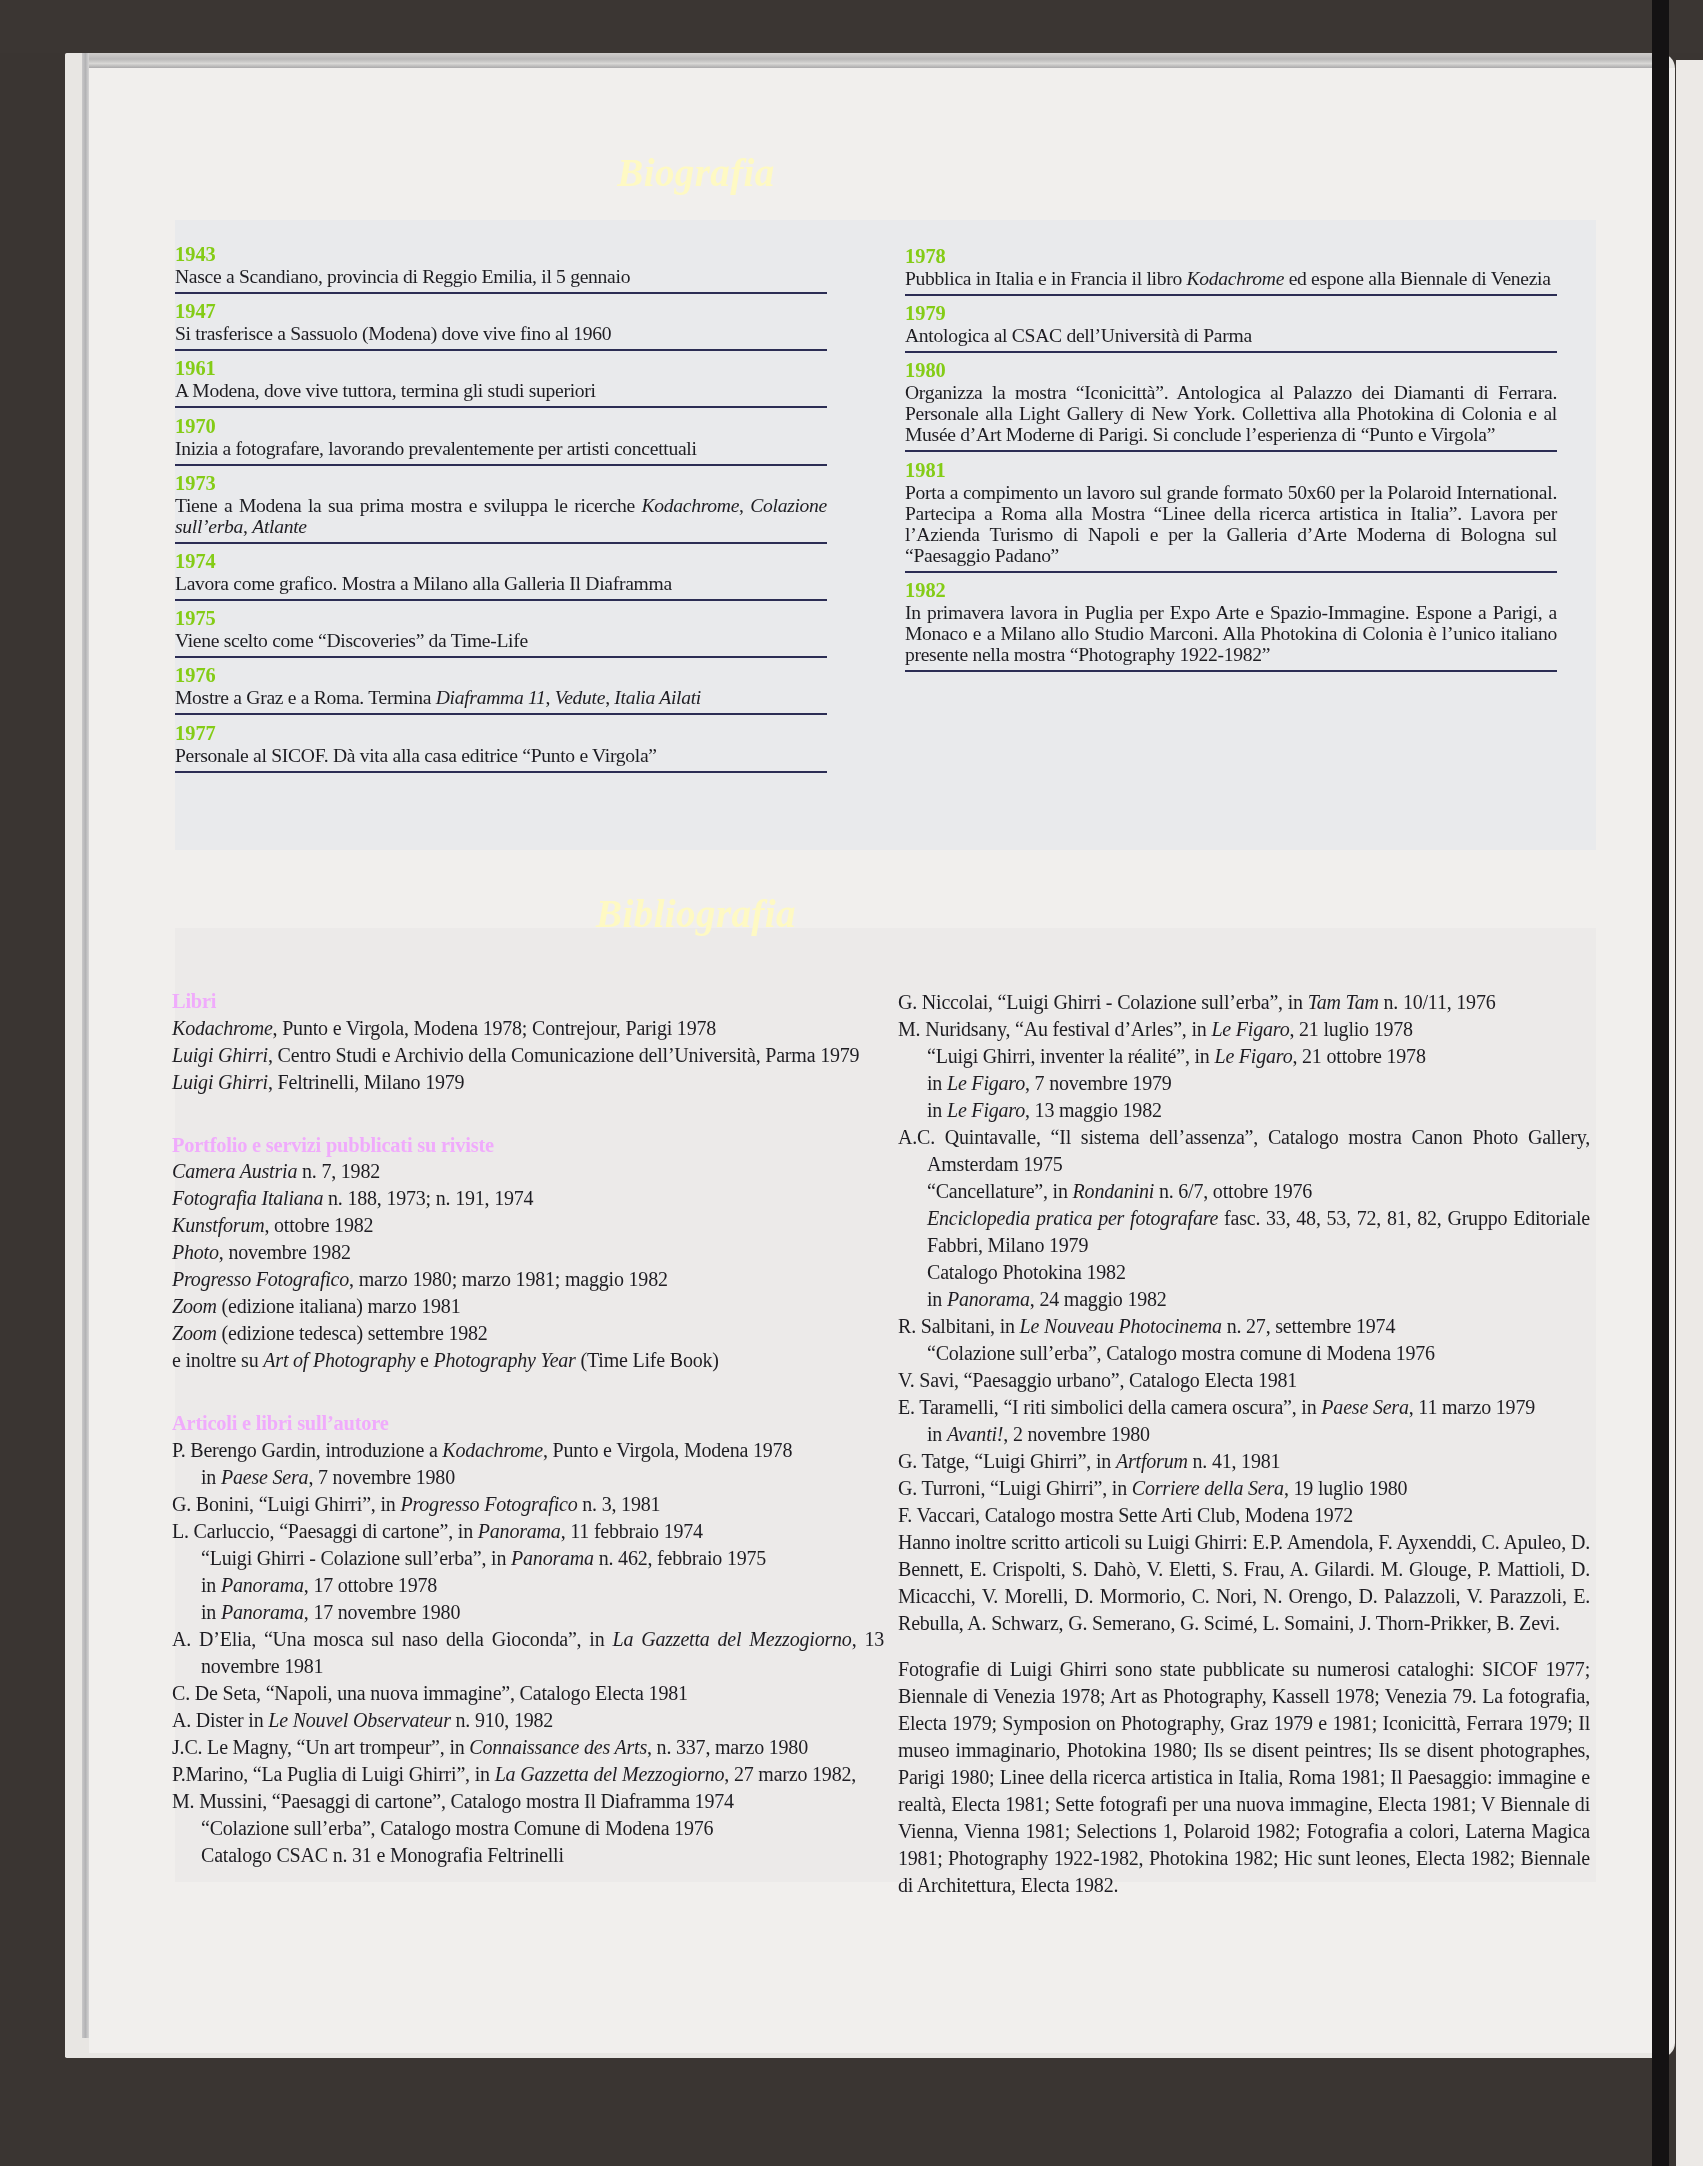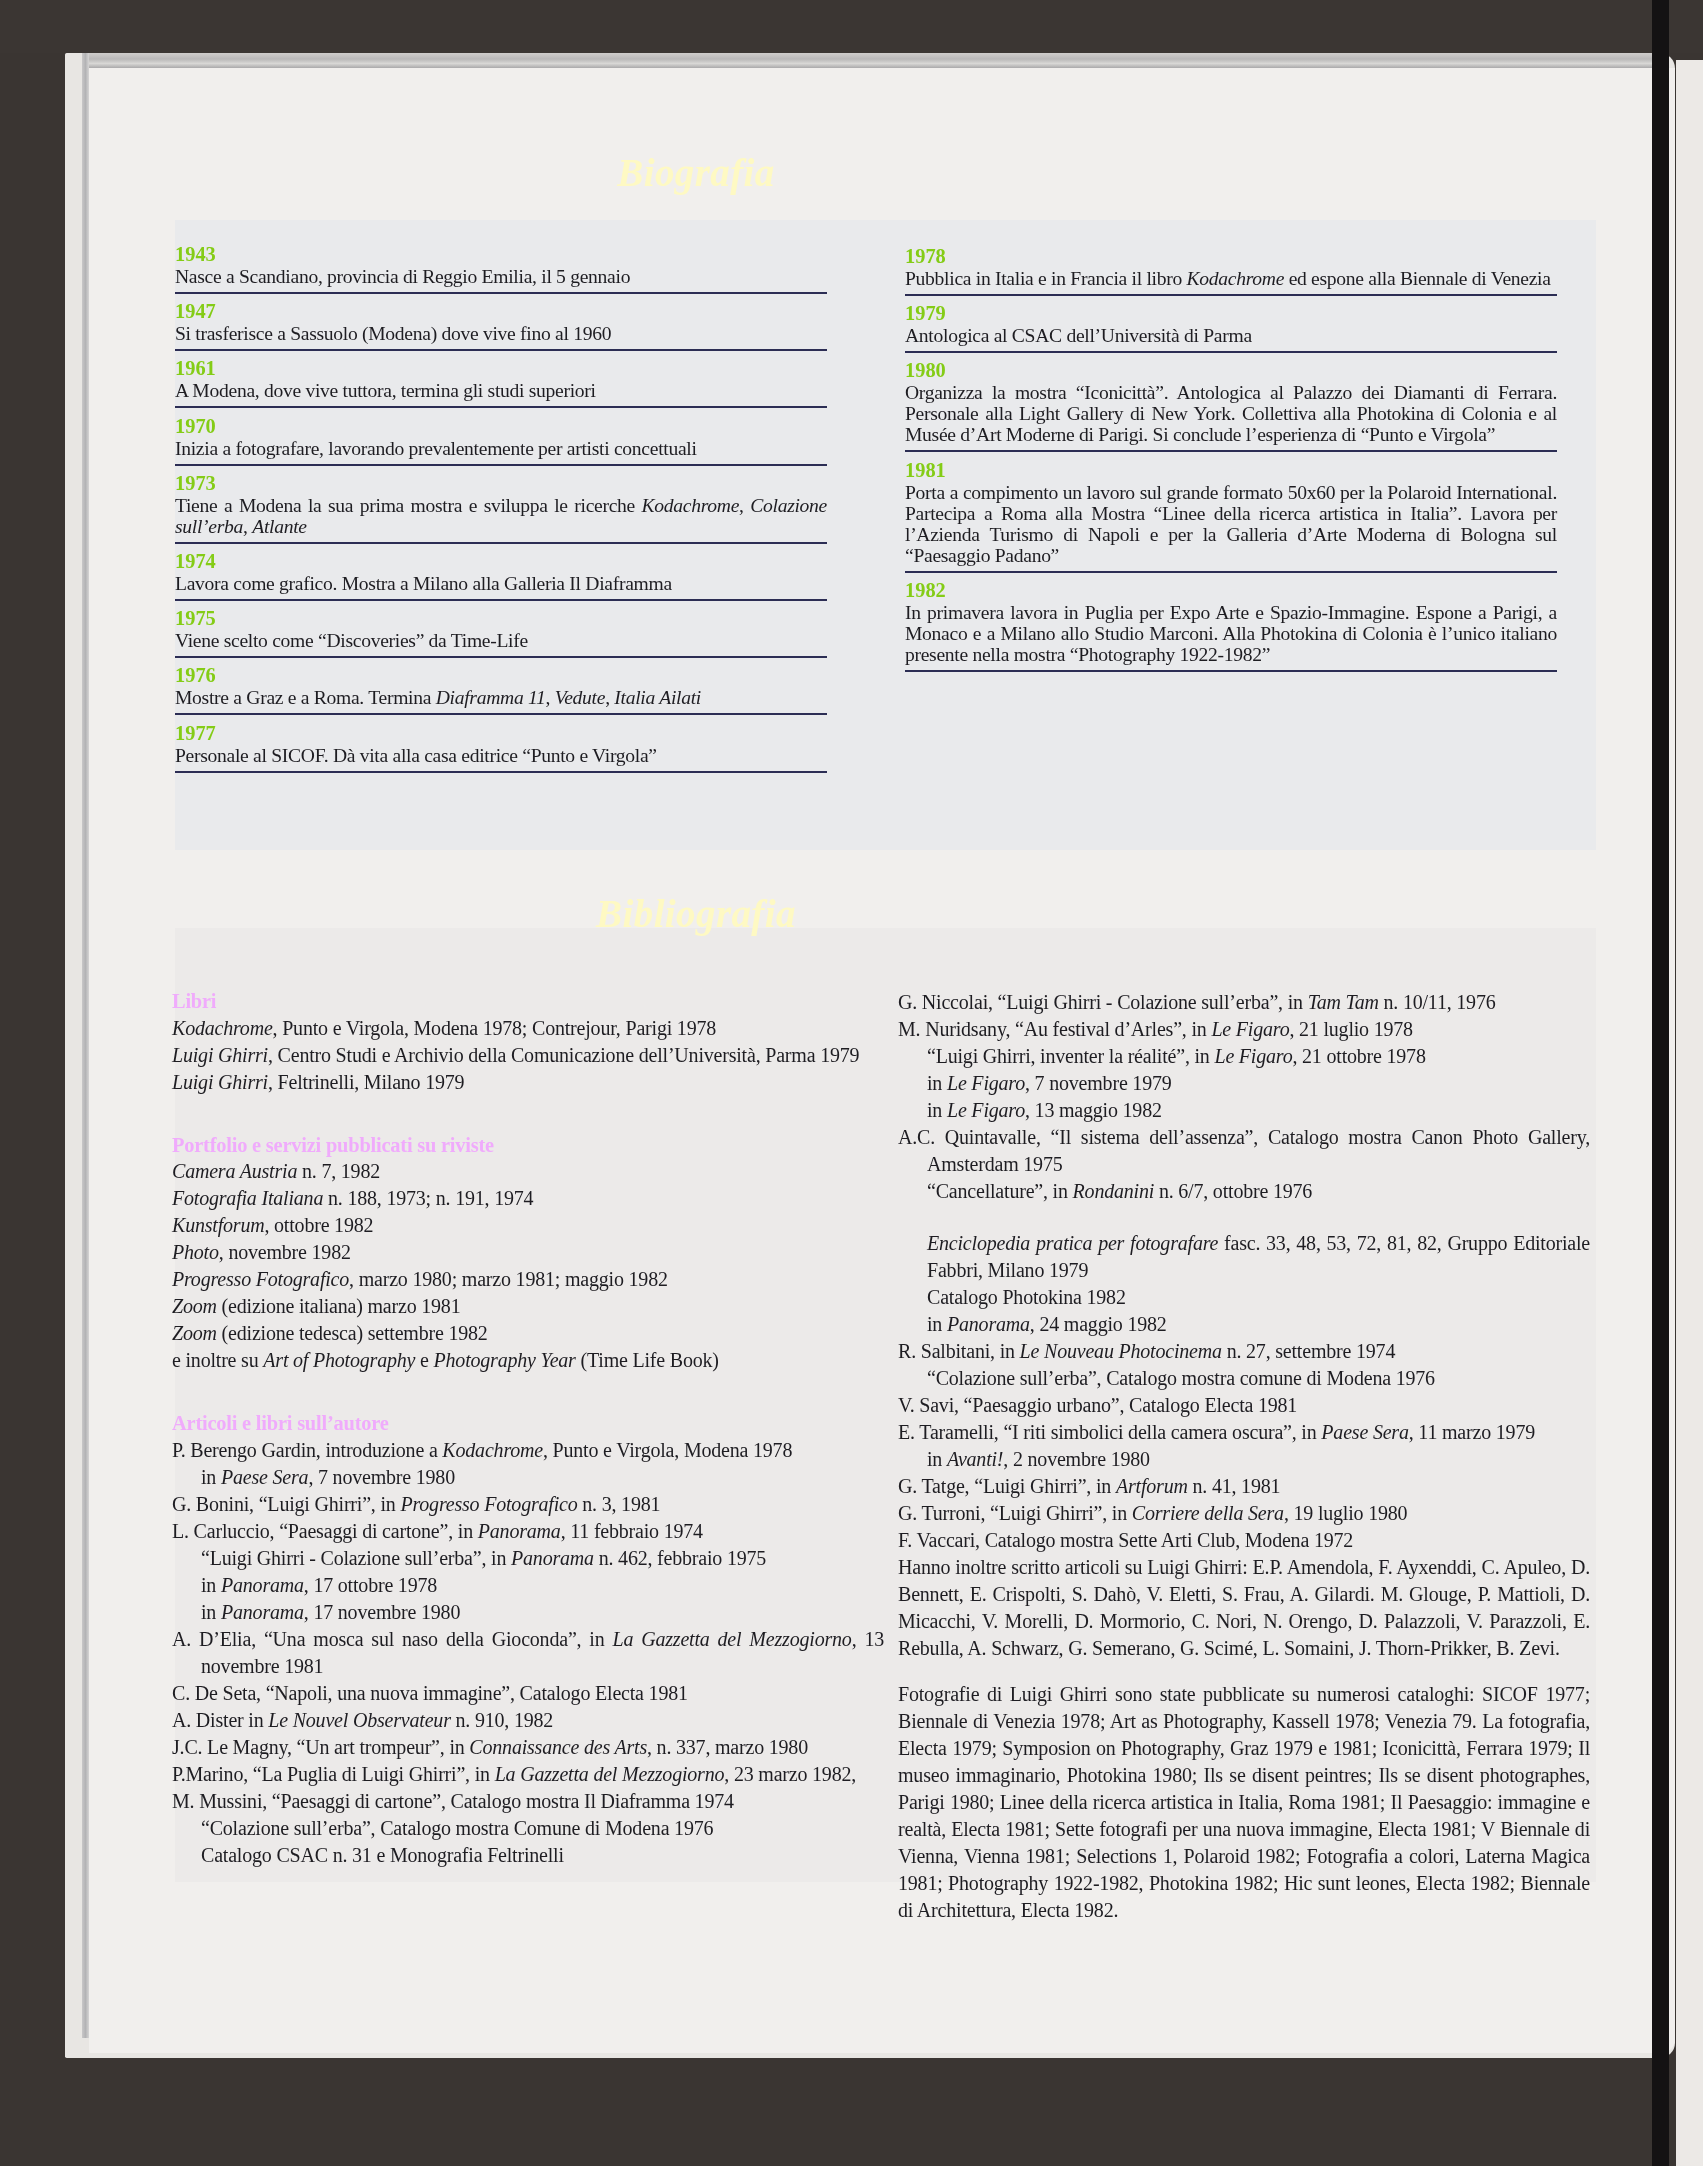--- a/index.html
+++ b/index.html
@@ -182,34 +182,34 @@
     <div class="bib-line bib-cont bib-hang" style="padding-left: 29px; text-indent: 0px;"><span>in </span><i>Paese Sera</i><span>, 7 novembre 1980</span></div>
     <div class="bib-line bib-hang"><span>G. Bonini, “Luigi Ghirri”, in </span><i>Progresso Fotografico</i><span> n. 3, 1981</span></div>
     <div class="bib-line bib-hang"><span>L. Carluccio, “Paesaggi di cartone”, in </span><i>Panorama</i><span>, 11 febbraio 1974</span></div>
     <div class="bib-line bib-cont bib-hang" style="padding-left: 29px; text-indent: 0px;"><span>“Luigi Ghirri - Colazione sull’erba”, in </span><i>Panorama</i><span> n. 462, febbraio 1975</span></div>
     <div class="bib-line bib-cont bib-hang" style="padding-left: 29px; text-indent: 0px;"><span>in </span><i>Panorama</i><span>, 17 ottobre 1978</span></div>
     <div class="bib-line bib-cont bib-hang" style="padding-left: 29px; text-indent: 0px;"><span>in </span><i>Panorama</i><span>, 17 novembre 1980</span></div>
     <div class="bib-line bib-hang"><span>A. D’Elia, “Una mosca sul naso della Gioconda”, in </span><i>La Gazzetta del Mezzogiorno</i><span>, 13 novembre 1981</span></div>
     <div class="bib-line bib-hang"><span>C. De Seta, “Napoli, una nuova immagine”, Catalogo Electa 1981</span></div>
     <div class="bib-line bib-hang"><span>A. Dister in </span><i>Le Nouvel Observateur</i><span> n. 910, 1982</span></div>
     <div class="bib-line bib-hang"><span>J.C. Le Magny, “Un art trompeur”, in </span><i>Connaissance des Arts</i><span>, n. 337, marzo 1980</span></div>
-    <div class="bib-line bib-hang"><span>P.Marino, “La Puglia di Luigi Ghirri”, in </span><i>La Gazzetta del Mezzogiorno</i><span>, 23 marzo 1982,</span></div>
+    <div class="bib-line bib-hang"><span>P.Marino, “La Puglia di Luigi Ghirri”, in </span><i>La Gazzetta del Mezzogiorno</i><span>, 27 marzo 1982,</span></div>
     <div class="bib-line bib-hang"><span>M. Mussini, “Paesaggi di cartone”, Catalogo mostra Il Diaframma 1974</span></div>
     <div class="bib-line bib-cont bib-hang" style="padding-left: 29px; text-indent: 0px;"><span>“Colazione sull’erba”, Catalogo mostra Comune di Modena 1976</span></div>
     <div class="bib-line bib-cont bib-hang" style="padding-left: 29px; text-indent: 0px;"><span>Catalogo CSAC n. 31 e Monografia Feltrinelli</span></div>
   </div>
 <div class="bib-col" id="bib-right" style="left:898px;top:989px;width:692px;">
     <div class="bib-line bib-hang"><span>G. Niccolai, “Luigi Ghirri - Colazione sull’erba”, in </span><i>Tam Tam</i><span> n. 10/11, 1976</span></div>
     <div class="bib-line bib-hang"><span>M. Nuridsany, “Au festival d’Arles”, in </span><i>Le Figaro</i><span>, 21 luglio 1978</span></div>
     <div class="bib-line bib-cont bib-hang" style="padding-left: 29px; text-indent: 0px;"><span>“Luigi Ghirri, inventer la réalité”, in </span><i>Le Figaro</i><span>, 21 ottobre 1978</span></div>
     <div class="bib-line bib-cont bib-hang" style="padding-left: 29px; text-indent: 0px;"><span>in </span><i>Le Figaro</i><span>, 7 novembre 1979</span></div>
     <div class="bib-line bib-cont bib-hang" style="padding-left: 29px; text-indent: 0px;"><span>in </span><i>Le Figaro</i><span>, 13 maggio 1982</span></div>
     <div class="bib-line bib-hang"><span>A.C. Quintavalle, “Il sistema dell’assenza”, Catalogo mostra Canon Photo Gallery, Amsterdam 1975</span></div>
     <div class="bib-line bib-cont bib-hang" style="padding-left: 29px; text-indent: 0px;"><span>“Cancellature”, in </span><i>Rondanini</i><span> n. 6/7, ottobre 1976</span></div>
-    <div class="bib-line bib-cont bib-hang" style="padding-left: 29px; text-indent: 0px; margin-top: 25px;"><i>Enciclopedia pratica per fotografare</i><span> fasc. 33, 48, 53, 72, 81, 82, Gruppo Editoriale Fabbri, Milano 1979</span></div>
+    <div class="bib-line bib-cont bib-hang" style="padding-left: 29px; text-indent: 0px;"><i>Enciclopedia pratica per fotografare</i><span> fasc. 33, 48, 53, 72, 81, 82, Gruppo Editoriale Fabbri, Milano 1979</span></div>
     <div class="bib-line bib-cont bib-hang" style="padding-left: 29px; text-indent: 0px;"><span>Catalogo Photokina 1982</span></div>
     <div class="bib-line bib-cont bib-hang" style="padding-left: 29px; text-indent: 0px;"><span>in </span><i>Panorama</i><span>, 24 maggio 1982</span></div>
     <div class="bib-line bib-hang"><span>R. Salbitani, in </span><i>Le Nouveau Photocinema</i><span> n. 27, settembre 1974</span></div>
     <div class="bib-line bib-cont bib-hang" style="padding-left: 29px; text-indent: 0px;"><span>“Colazione sull’erba”, Catalogo mostra comune di Modena 1976</span></div>
     <div class="bib-line bib-hang"><span>V. Savi, “Paesaggio urbano”, Catalogo Electa 1981</span></div>
     <div class="bib-line bib-hang"><span>E. Taramelli, “I riti simbolici della camera oscura”, in </span><i>Paese Sera</i><span>, 11 marzo 1979</span></div>
     <div class="bib-line bib-cont bib-hang" style="padding-left: 29px; text-indent: 0px;"><span>in </span><i>Avanti!</i><span>, 2 novembre 1980</span></div>
     <div class="bib-line bib-hang"><span>G. Tatge, “Luigi Ghirri”, in </span><i>Artforum</i><span> n. 41, 1981</span></div>
     <div class="bib-line bib-hang"><span>G. Turroni, “Luigi Ghirri”, in </span><i>Corriere della Sera</i><span>, 19 luglio 1980</span></div>
     <div class="bib-line bib-hang"><span>F. Vaccari, Catalogo mostra Sette Arti Club, Modena 1972</span></div>

